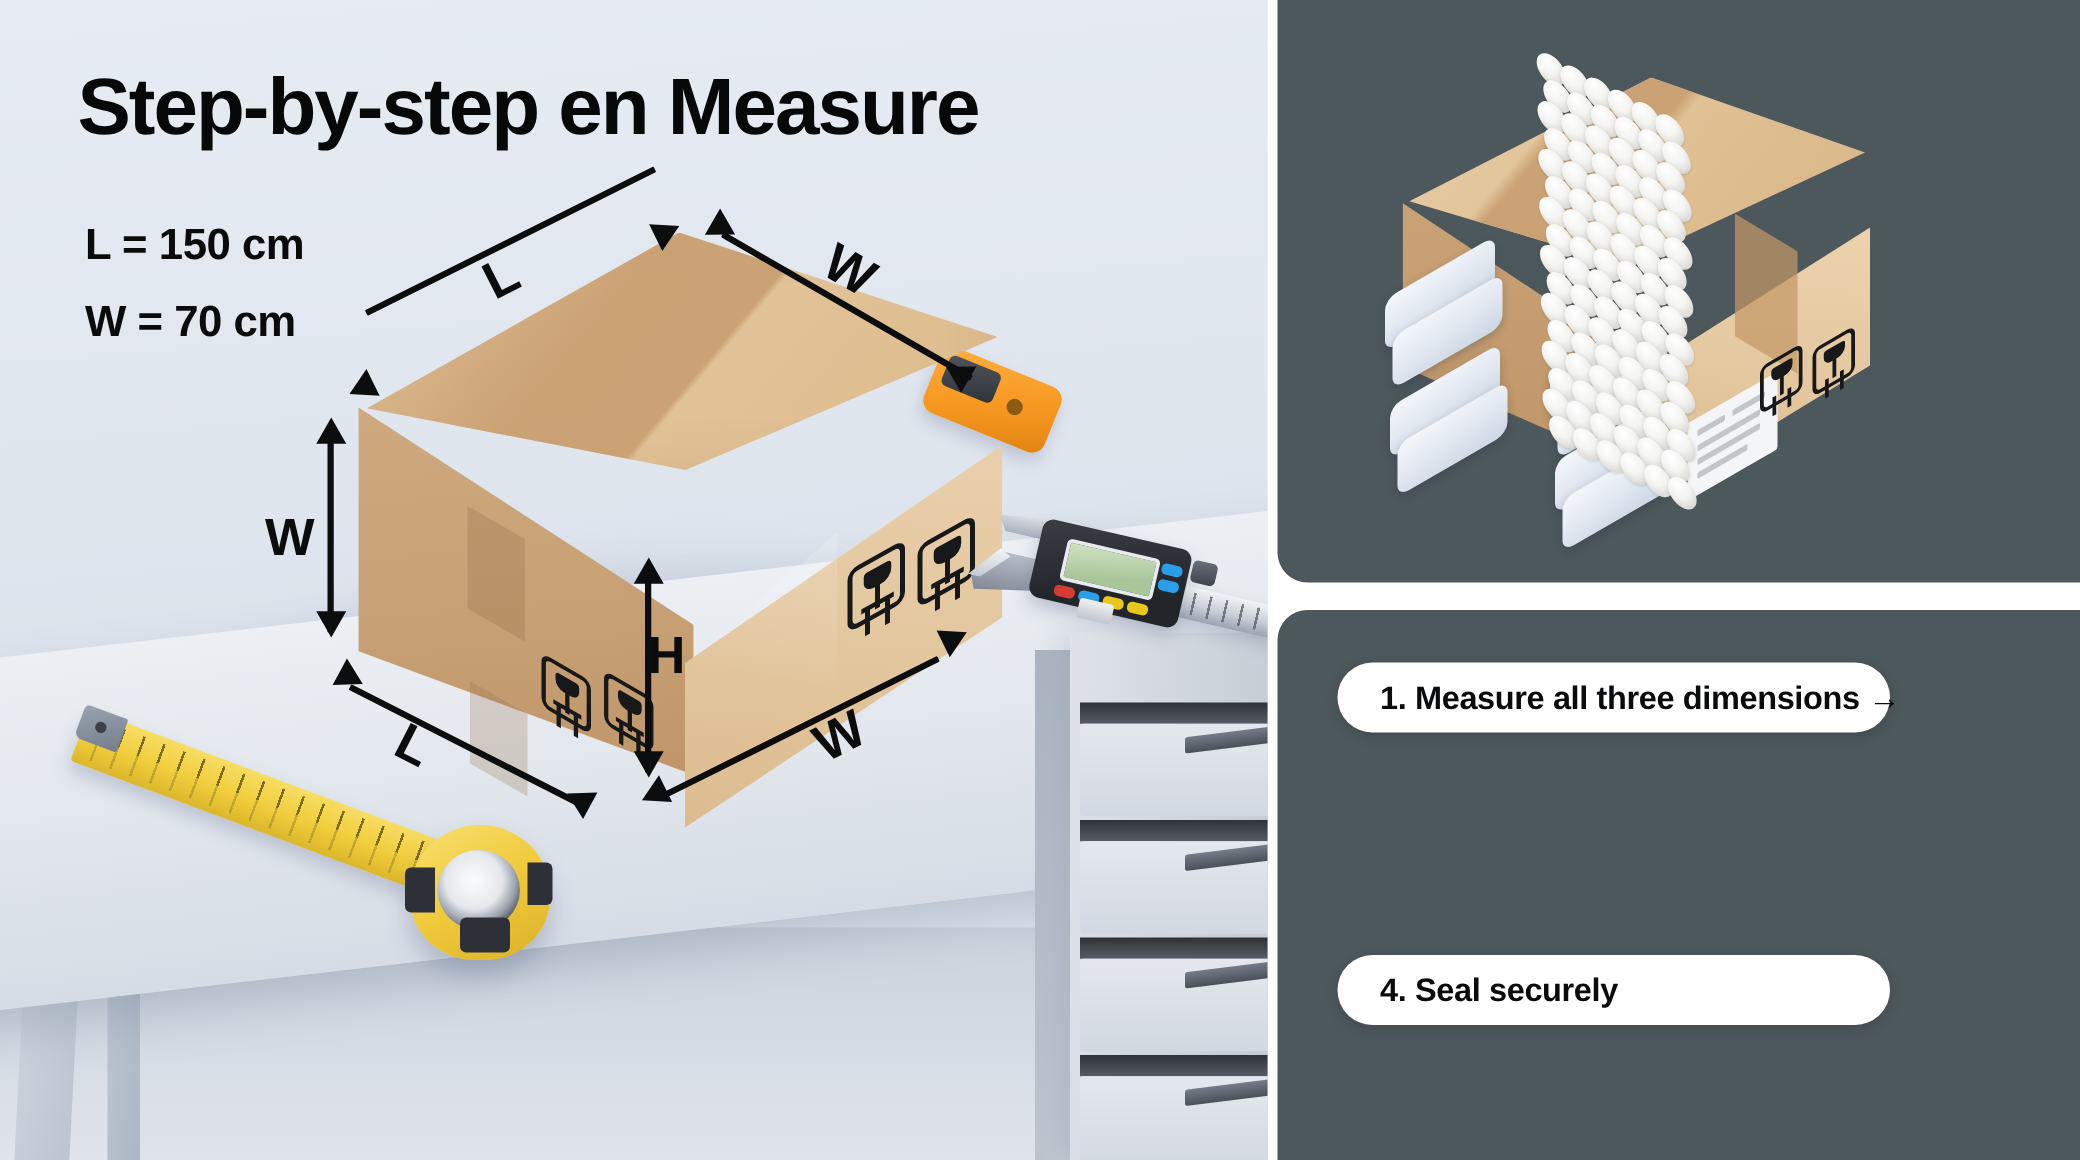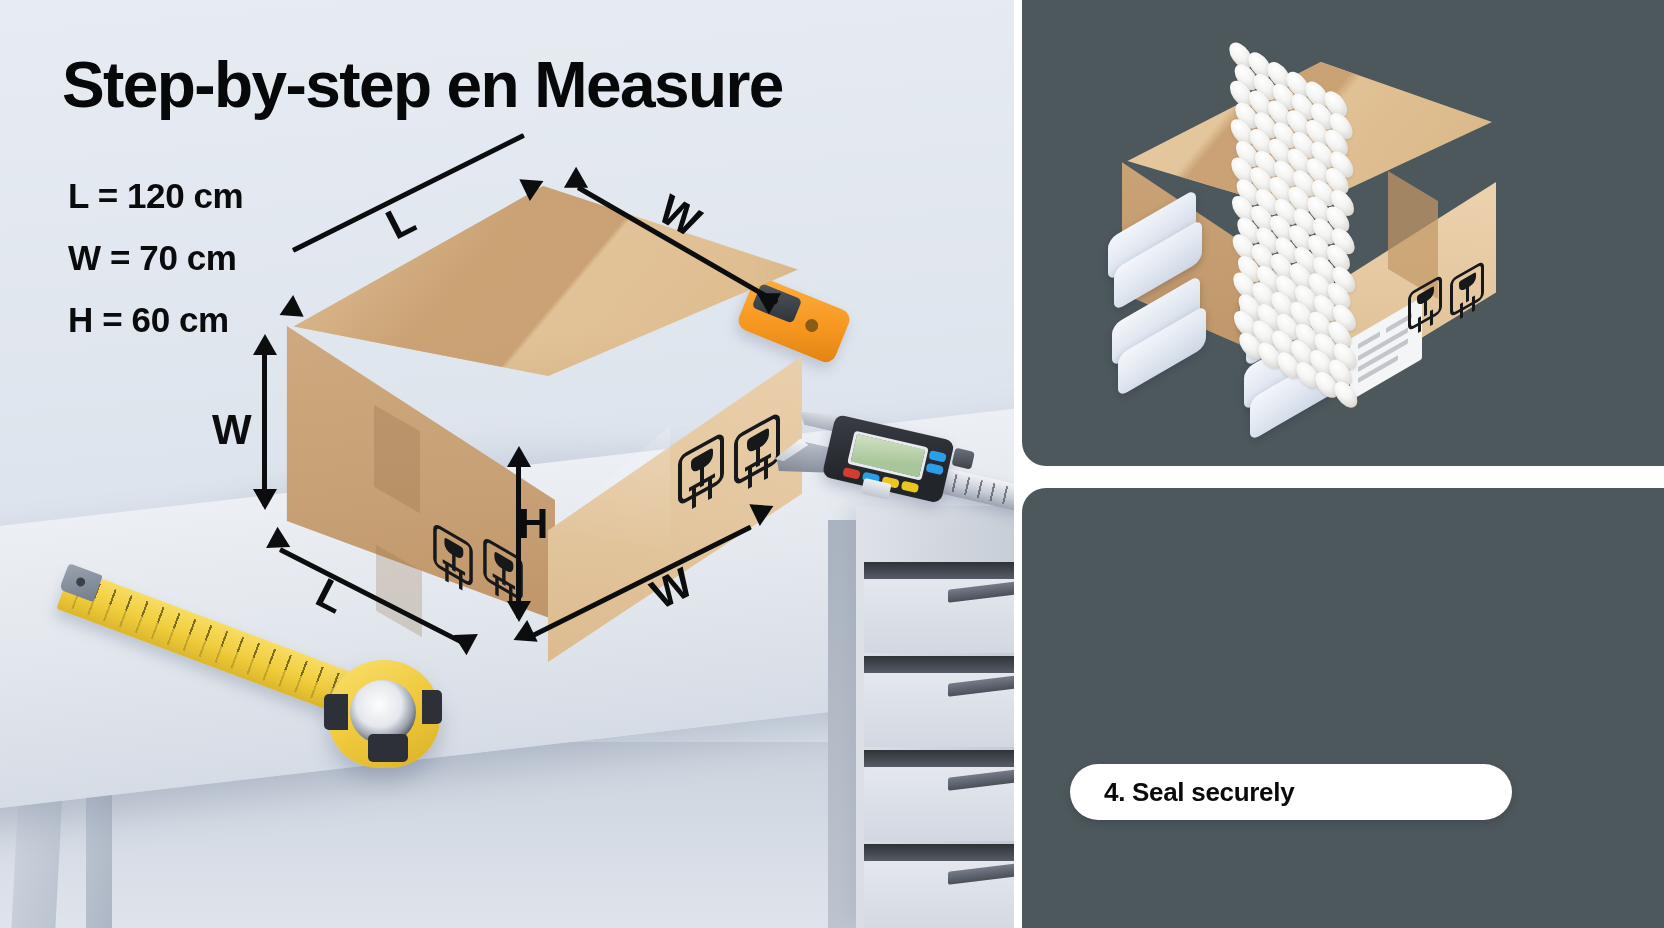--- a/index.html
+++ b/index.html
@@ -488,23 +488,22 @@
 
     <div class="dim">
       <div class="dim-line" style="left:527px; top:636px; width:250px; transform:rotate(-26.5deg); transform-origin:left center;"></div>
       <div class="ahead" style="left:511px; top:625px; transform:rotate(-116deg);"></div>
       <div class="ahead" style="left:752px; top:500px; transform:rotate(64deg);"></div>
       <div class="dim-label" style="left:652px; top:565px; transform:rotate(-27deg);">W</div>
     </div>
 
     <div class="hero-title">Step-by-step en Measure</div>
     <div class="hero-specs">
-      <div class="spec-line">L = 120 cm</div>
+      <div class="spec-line">L = 150 cm</div>
       <div class="spec-line">W = 70 cm</div>
-      <div class="spec-line">H = 60 cm</div>
     </div>
   </div>
 
   <div class="panel-top">
     <div class="pbox">
       <div class="pb-top"></div>
       <div class="pb-top-tape"></div>
       <div class="pb-left"></div>
       <div class="pb-right"></div>
       <div class="pb-right-tape"></div>
@@ -625,20 +624,23 @@
           <div class="bubble" style="width: 23px; height: 23px; left: 43px; top: 285px;"></div>
           <div class="bubble" style="width: 23px; height: 23px; left: 62px; top: 285px;"></div>
           <div class="bubble" style="width: 23px; height: 23px; left: 81px; top: 285px;"></div>
           <div class="bubble" style="width: 23px; height: 23px; left: 100px; top: 285px;"></div>
         </div>
     </div>
   </div>
 
   <div class="panel-bottom">
 
+    <div class="pill" style="left:48px; top:42px; width:442px; height:56px;">
+      <div class="pill-text">1. Measure all three dimensions →</div>
+    </div>
 
 
     <div class="pill" style="left:48px; top:276px; width:442px; height:56px;">
       <div class="pill-text">4. Seal securely</div>
     </div>
 
   </div>
 
 </div>
 

